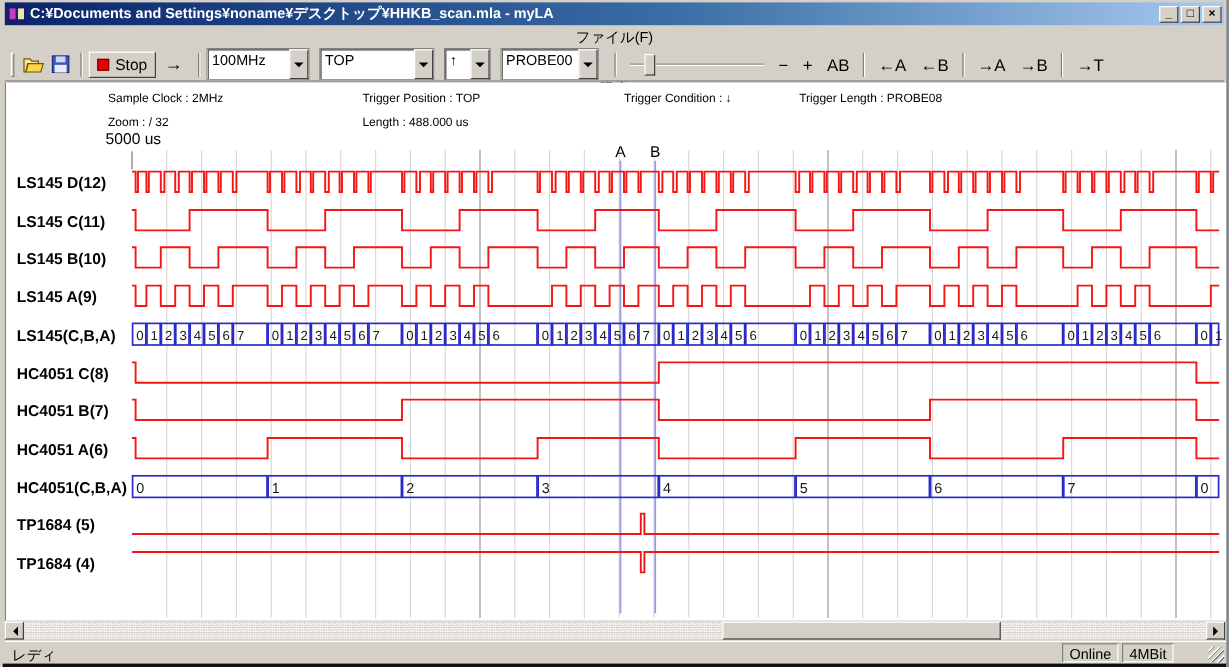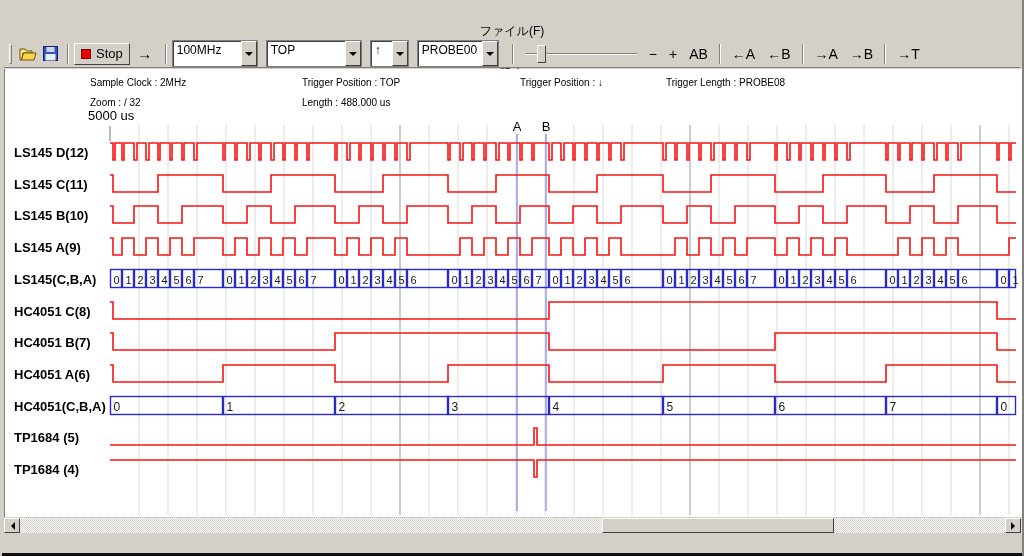--- a/index.html
+++ b/index.html
@@ -67,20 +67,33 @@
   .panel-online{right:90px;} .panel-mem{right:44px;}
   .resize-grip{position:absolute;right:2px;bottom:1px;width:13px;height:13px;
     background:repeating-linear-gradient(135deg,transparent 0 2px,#fff 2px 3px,#808080 3px 4px);}
   .black-strip{position:absolute;left:0;right:0;bottom:0;height:3px;background:#101010;}
 </style>
 </head>
 <body>
 
 <div class="win">
 
+  <div class="titlebar">
+    <svg class="app-icon" viewBox="0 0 16 16">
+      <rect x="0" y="0" width="16" height="16" fill="#1a1a6e"></rect>
+      <rect x="2" y="3" width="5" height="9" fill="#c040c0"></rect>
+      <rect x="9" y="3" width="5" height="9" fill="#e8e8a0"></rect>
+    </svg>
+    <span class="title-text">C:¥Documents and Settings¥noname¥デスクトップ¥HHKB_scan.mla - myLA</span>
+    <span class="tbtns">
+      <span class="tbtn">_</span>
+      <span class="tbtn">□</span>
+      <span class="tbtn">×</span>
+    </span>
+  </div>
 
   <div class="menubar">
     <span class="menu-item">ファイル(F)</span>
     <span class="menu-item">表示(V)</span>
     <span class="menu-item">設定</span>
     <span class="menu-item">ヘルプ(H)</span>
   </div>
 
   <div class="toolbar">
     <span class="gripper"></span>
@@ -144,21 +157,21 @@
     <span class="flatbtn">→B</span>
     <span class="tool-sep"></span>
     <span class="flatbtn">→T</span>
   </div>
 
   <div class="client"></div>
 
   <div class="overlay">
     <span class="info-item" style="left:88px;top:77px">Sample Clock : 2MHz</span>
     <span class="info-item" style="left:300px;top:77px">Trigger Position : TOP</span>
-    <span class="info-item" style="left:518px;top:77px">Trigger Position : ↓</span>
+    <span class="info-item" style="left:518px;top:77px">Trigger Condition : ↓</span>
     <span class="info-item" style="left:664px;top:77px">Trigger Length : PROBE08</span>
     <span class="info-item" style="left:88px;top:97px">Zoom : /  32</span>
     <span class="info-item" style="left:300px;top:97px">Length : 488.000 us</span>
     <span class="time-label" style="left:86px;top:108px">5000 us</span>
     <span class="cursor-label" id="curA" style="left: 515px; top: 119px;">A</span>
     <span class="cursor-label" id="curB" style="left: 544px; top: 119px;">B</span>
     <span id="chan-labels"><span class="chan-label" style="top: 145px;">LS145 D(12)</span><span class="chan-label" style="top: 177px;">LS145 C(11)</span><span class="chan-label" style="top: 208px;">LS145 B(10)</span><span class="chan-label" style="top: 240px;">LS145 A(9)</span><span class="chan-label" style="top: 272px;">LS145(C,B,A)</span><span class="chan-label" style="top: 304px;">HC4051 C(8)</span><span class="chan-label" style="top: 335px;">HC4051 B(7)</span><span class="chan-label" style="top: 367px;">HC4051 A(6)</span><span class="chan-label" style="top: 399px;">HC4051(C,B,A)</span><span class="chan-label" style="top: 430px;">TP1684 (5)</span><span class="chan-label" style="top: 462px;">TP1684 (4)</span></span>
   </div>
 
   <svg id="wave-layer" width="1024" height="556" viewBox="0 0 1024 556">
@@ -352,15 +365,21 @@
   <div class="hscroll">
     <span class="sb-btn sb-left">
         <span class="tri-left"></span>
       </span>
     <span class="sb-thumb"></span>
     <span class="sb-btn sb-right">
         <span class="tri-right"></span>
       </span>
   </div>
 
+  <div class="statusbar">
+    <span class="status-left">レディ</span>
+    <span class="status-panel panel-online">Online</span>
+    <span class="status-panel panel-mem">4MBit</span>
+    <span class="resize-grip"></span>
+  </div>
 
   <div class="black-strip"></div>
 </div>
 
 </body></html>

